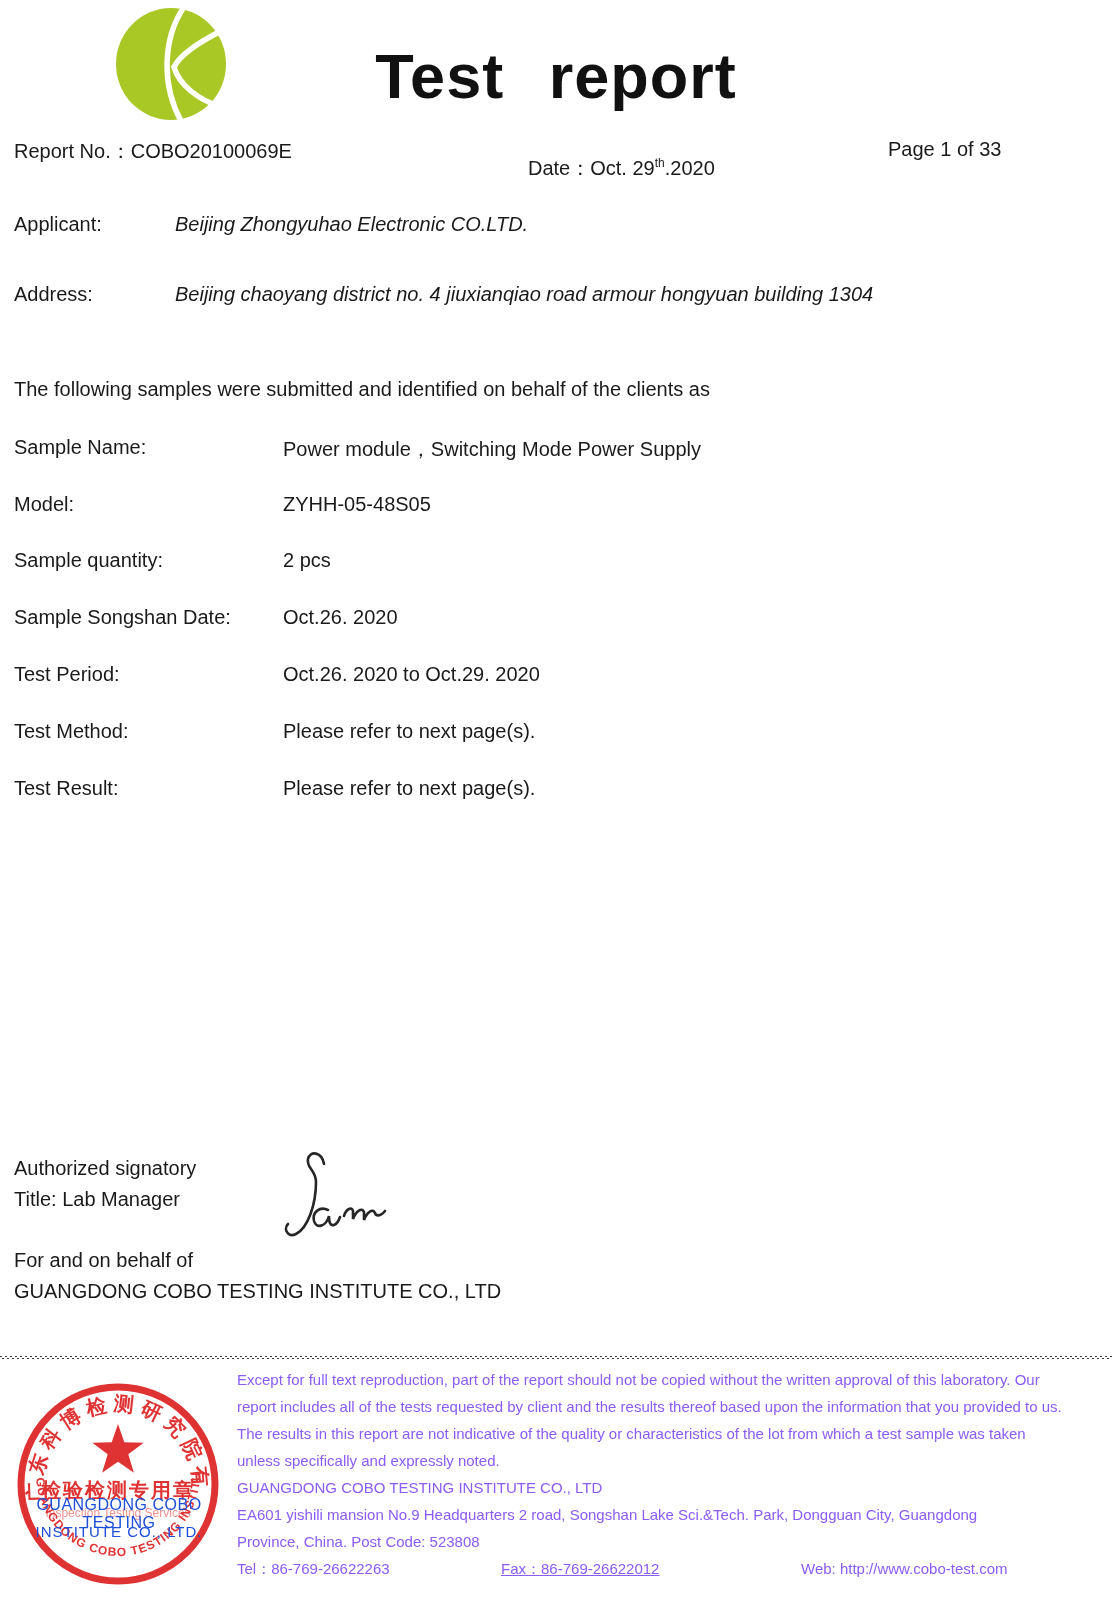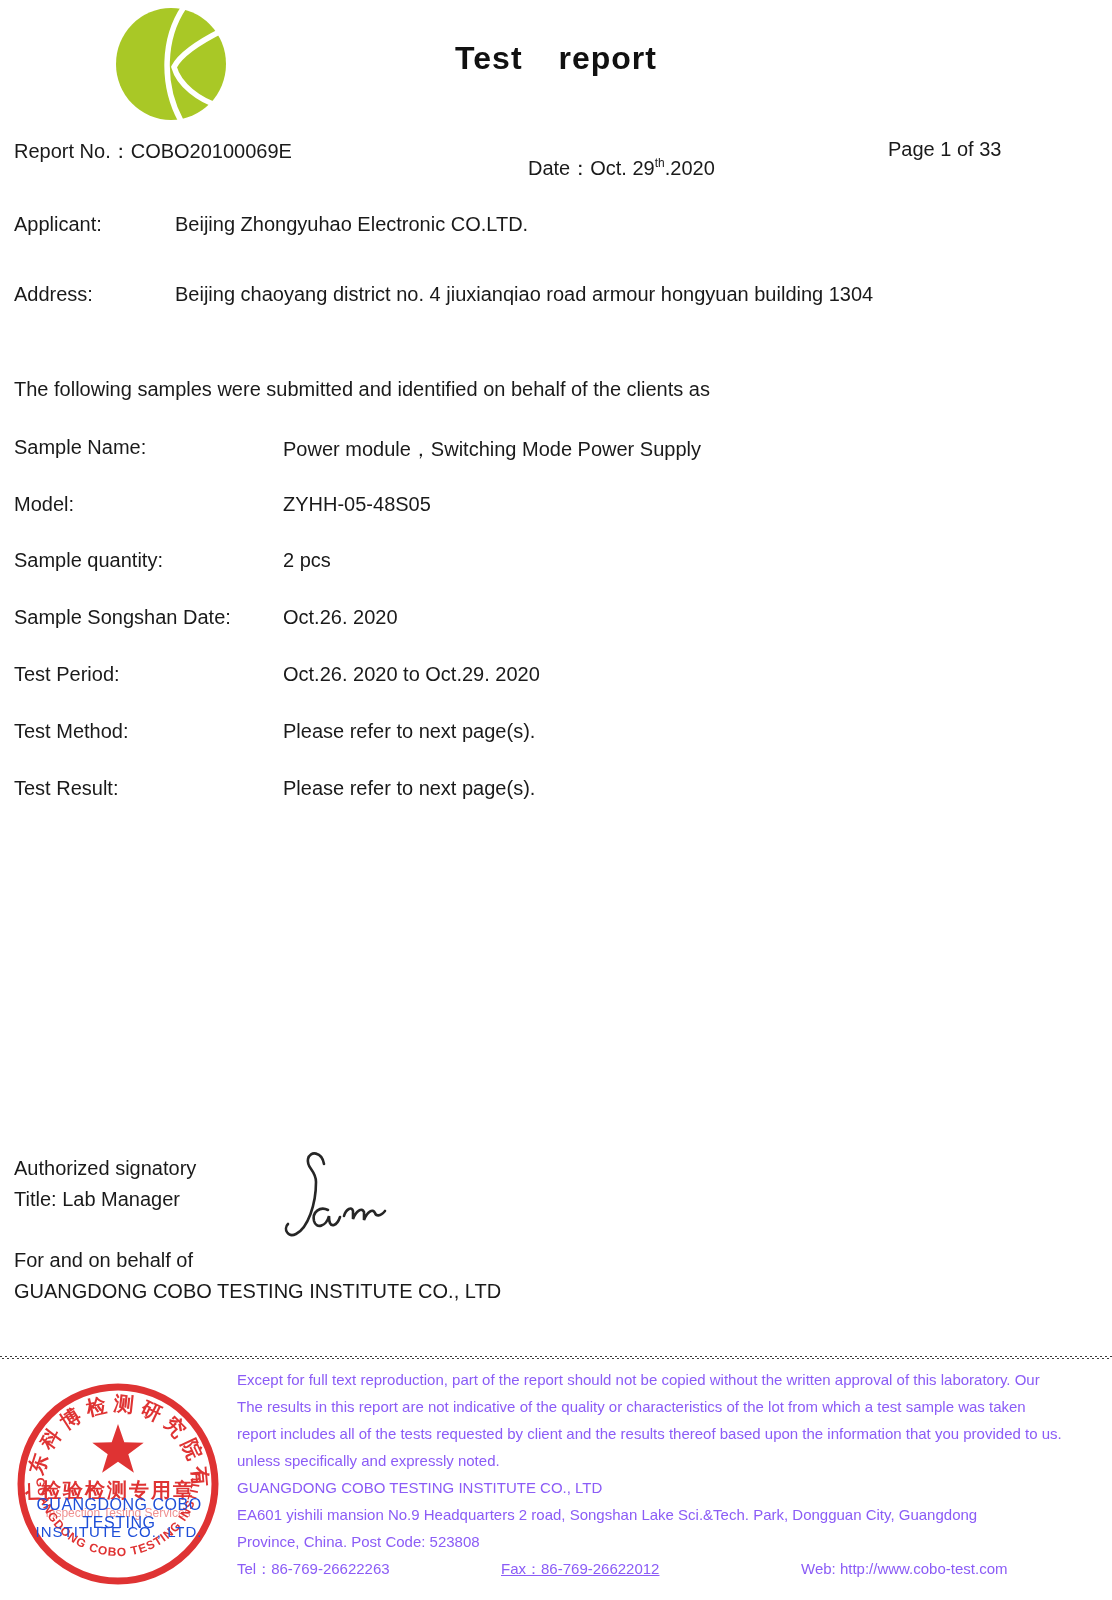--- a/index.html
+++ b/index.html
@@ -1,26 +1,26 @@
 <!DOCTYPE html>
 <html><head>
 <meta charset="utf-8">
 <style>
   html,body{margin:0;padding:0;background:#fff;}
   .page{position:relative;width:1112px;height:1600px;background:#ffffff;
         font-family:"Liberation Sans", sans-serif;color:#1a1a1a;overflow:hidden;}
   .abs{position:absolute;}
-  .doc-title{left:0;right:0;top:40px;text-align:center;font-size:32px;font-weight:bold;
+  .doc-title{left:0;right:0;top:40px;text-align:center;font-size:63px;font-weight:bold;
              word-spacing:26px;letter-spacing:1px;color:#111;}
   .hdr{font-size:20px;top:138px;white-space:nowrap;}
   .hdr sup{font-size:12px;}
   .lbl{font-size:20px;white-space:nowrap;}
   .val{font-size:20px;white-space:nowrap;}
   .row-label{left:14px;}
-  .kv-val{left:175px;}
+  .kv-val{left:175px;font-style:italic;}
   .sample-val{left:283px;}
   .intro{left:14px;font-size:20px;}
   .sig-block{font-size:20px;left:14px;}
   .company-line{left:14px;font-size:20px;}
   .dotted-rule{left:0;width:1112px;height:3px;
      background:repeating-linear-gradient(90deg,#3a3a3a 0 2px,transparent 2px 5px),
                 repeating-linear-gradient(90deg,#3a3a3a 0 2px,transparent 2px 5px);
      background-size:100% 1px,100% 1px;background-position:0 0,2px 2px;background-repeat:no-repeat;}
   .footer-block{left:237px;top:1366px;width:862px;font-size:15px;line-height:27px;color:#8b5cf6;}
   .footer-block .fline{white-space:nowrap;}
@@ -96,22 +96,22 @@
     </g>
   </svg>
 
   <div class="abs sig-block" style="top:1249px;">For and on behalf of</div>
   <div class="abs company-line" style="top:1280px;">GUANGDONG COBO TESTING INSTITUTE CO., LTD</div>
 
   <div class="abs dotted-rule" style="top:1356px;"></div>
 
   <div class="abs footer-block">
     <div class="fline">Except for full text reproduction, part of the report should not be copied without the written approval of this laboratory. Our</div>
+    <div class="fline">report includes all of the tests requested by client and the results thereof based upon the information that you provided to us.</div>
     <div class="fline">The results in this report are not indicative of the quality or characteristics of the lot from which a test sample was taken</div>
-    <div class="fline">report includes all of the tests requested by client and the results thereof based upon the information that you provided to us.</div>
     <div class="fline">unless specifically and expressly noted.</div>
     <div class="fline">GUANGDONG COBO TESTING INSTITUTE CO., LTD</div>
     <div class="fline">EA601 yishili mansion No.9 Headquarters 2 road, Songshan Lake Sci.&amp;Tech. Park, Dongguan City, Guangdong</div>
     <div class="fline">Province, China. Post Code: 523808</div>
     <div class="contact-row">
       <span class="c1"><span>Tel：</span><span>86-769-26622263</span></span>
       <span class="c2"><span>Fax：</span><span>86-769-26622012</span></span>
       <span class="c3"><span>Web:</span> <span>http://www.cobo-test.com</span></span>
     </div>
   </div>

